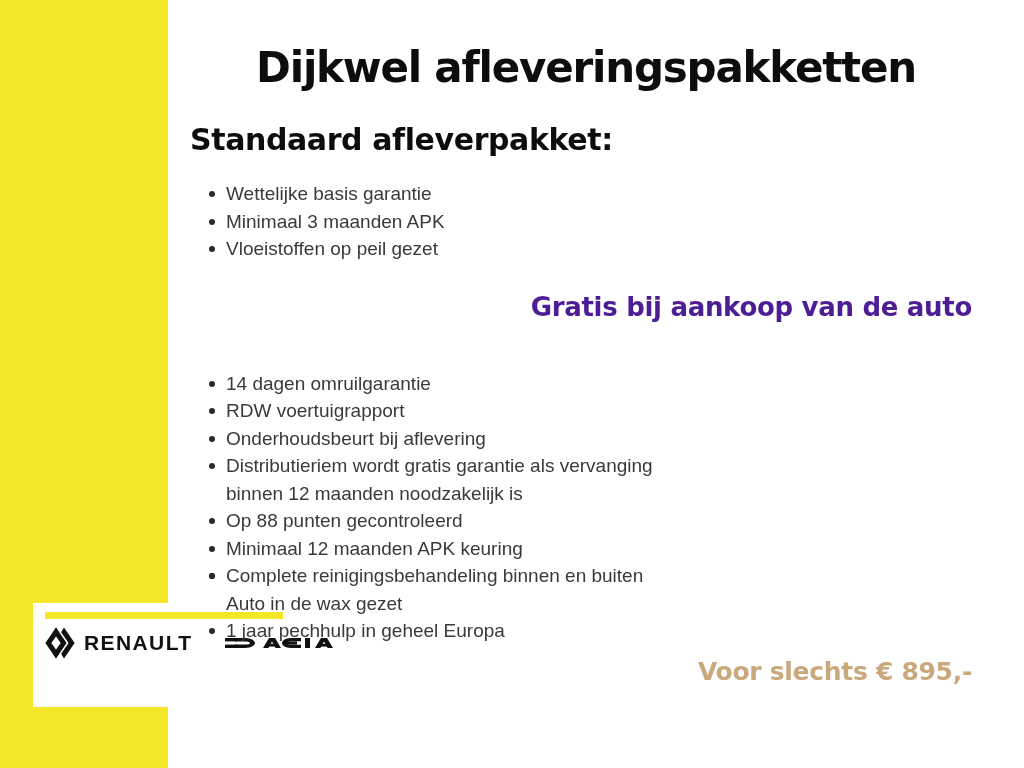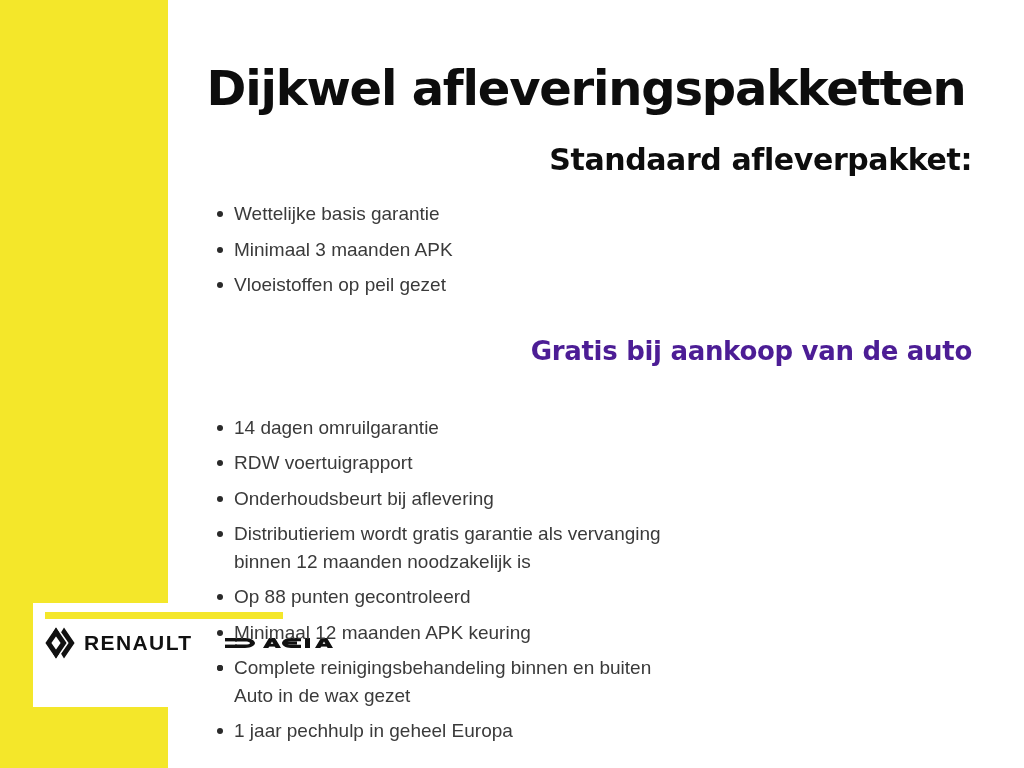--- a/index.html
+++ b/index.html
@@ -89,57 +89,56 @@
     position: absolute;
     left: 190px;
     top: 0;
     width: 792px;
     height: 768px;
   }
 
   .poster-title {
     font-family: "DejaVu Sans", sans-serif;
     font-weight: bold;
-    font-size: 48px;
+    font-size: 42px;
     line-height: 56px;
     letter-spacing: -1.2px;
     color: #0d0d0d;
     text-align: center;
     margin: 0;
-    padding-top: 60px;
+    padding-top: 40px;
     white-space: nowrap;
   }
 
   .section-head {
     font-family: "DejaVu Sans", sans-serif;
     font-weight: bold;
     font-size: 30px;
     line-height: 34px;
     letter-spacing: -0.4px;
     color: #0d0d0d;
-    text-align: right;
     margin: 0;
     padding-right: 10px;
   }
   .section-head.standard { padding-top: 27px; }
   .section-head.premium  { padding-top: 0; }
 
   ul.feature-list {
     list-style: none;
     margin: 0;
     padding: 0;
   }
   ul.feature-list li {
     position: relative;
     font-family: "Liberation Sans", sans-serif;
     font-size: 19px;
     line-height: 27.5px;
     color: #3a3a3a;
     padding-left: 36px;
-    margin: 8px;
+    margin: 0;
   }
   ul.feature-list li .dot {
     position: absolute;
     left: 19px;
     top: 11px;
     width: 6px;
     height: 6px;
     border-radius: 50%;
     background: #2a2a2a;
   }

